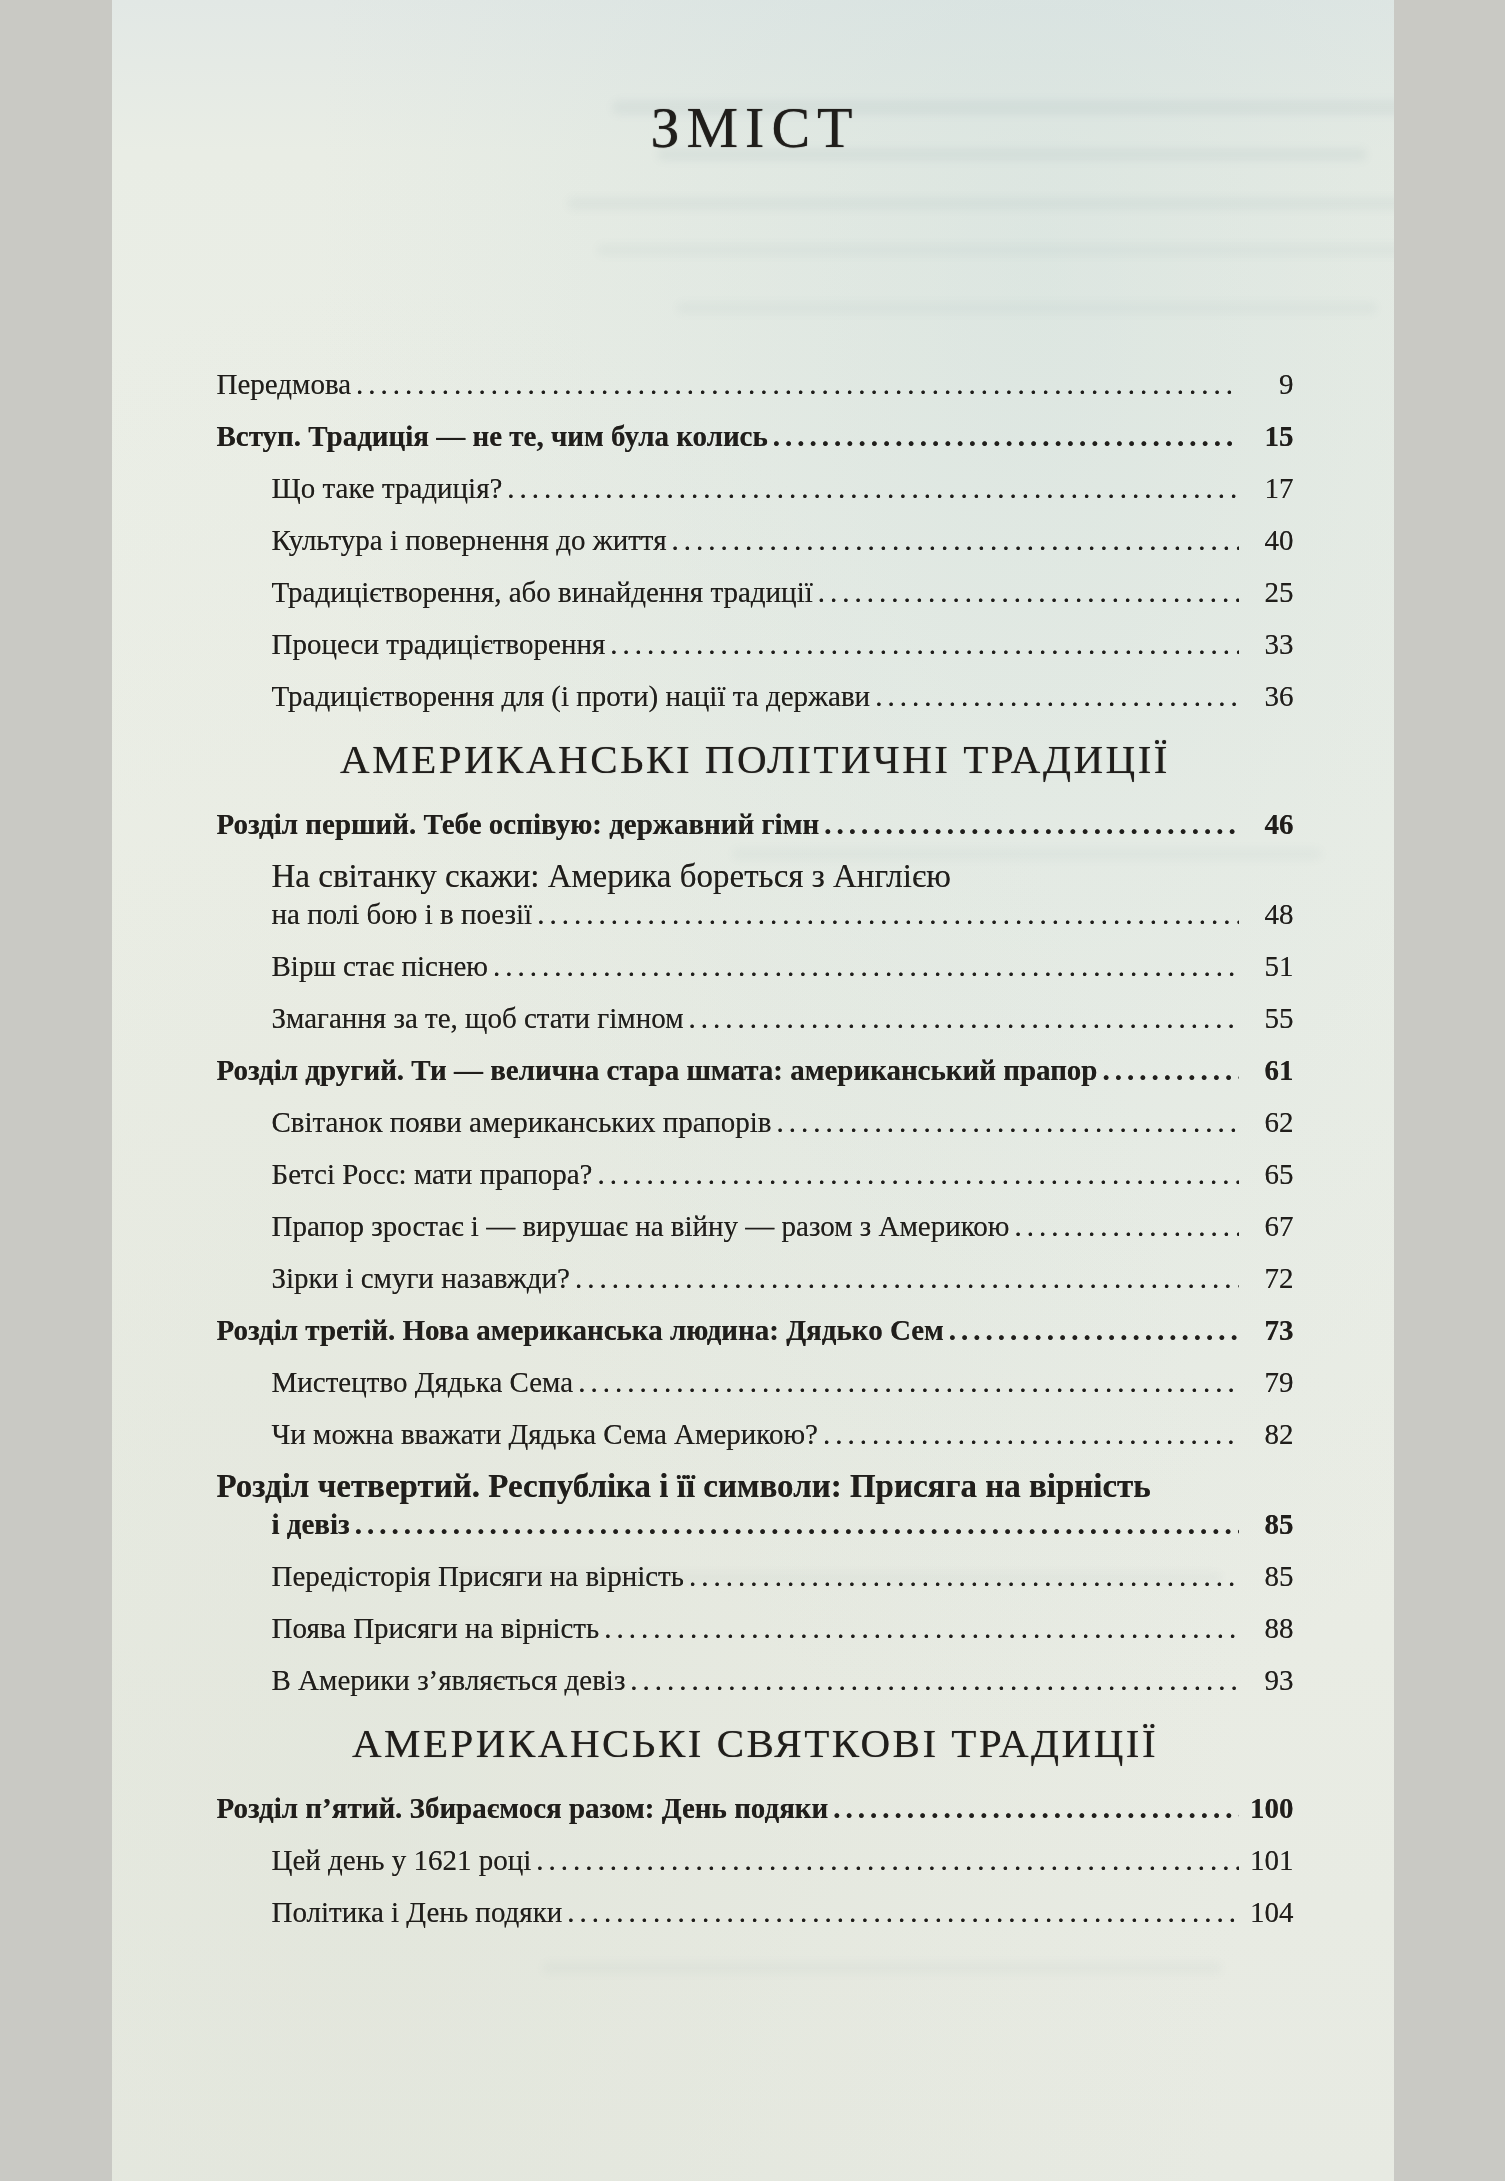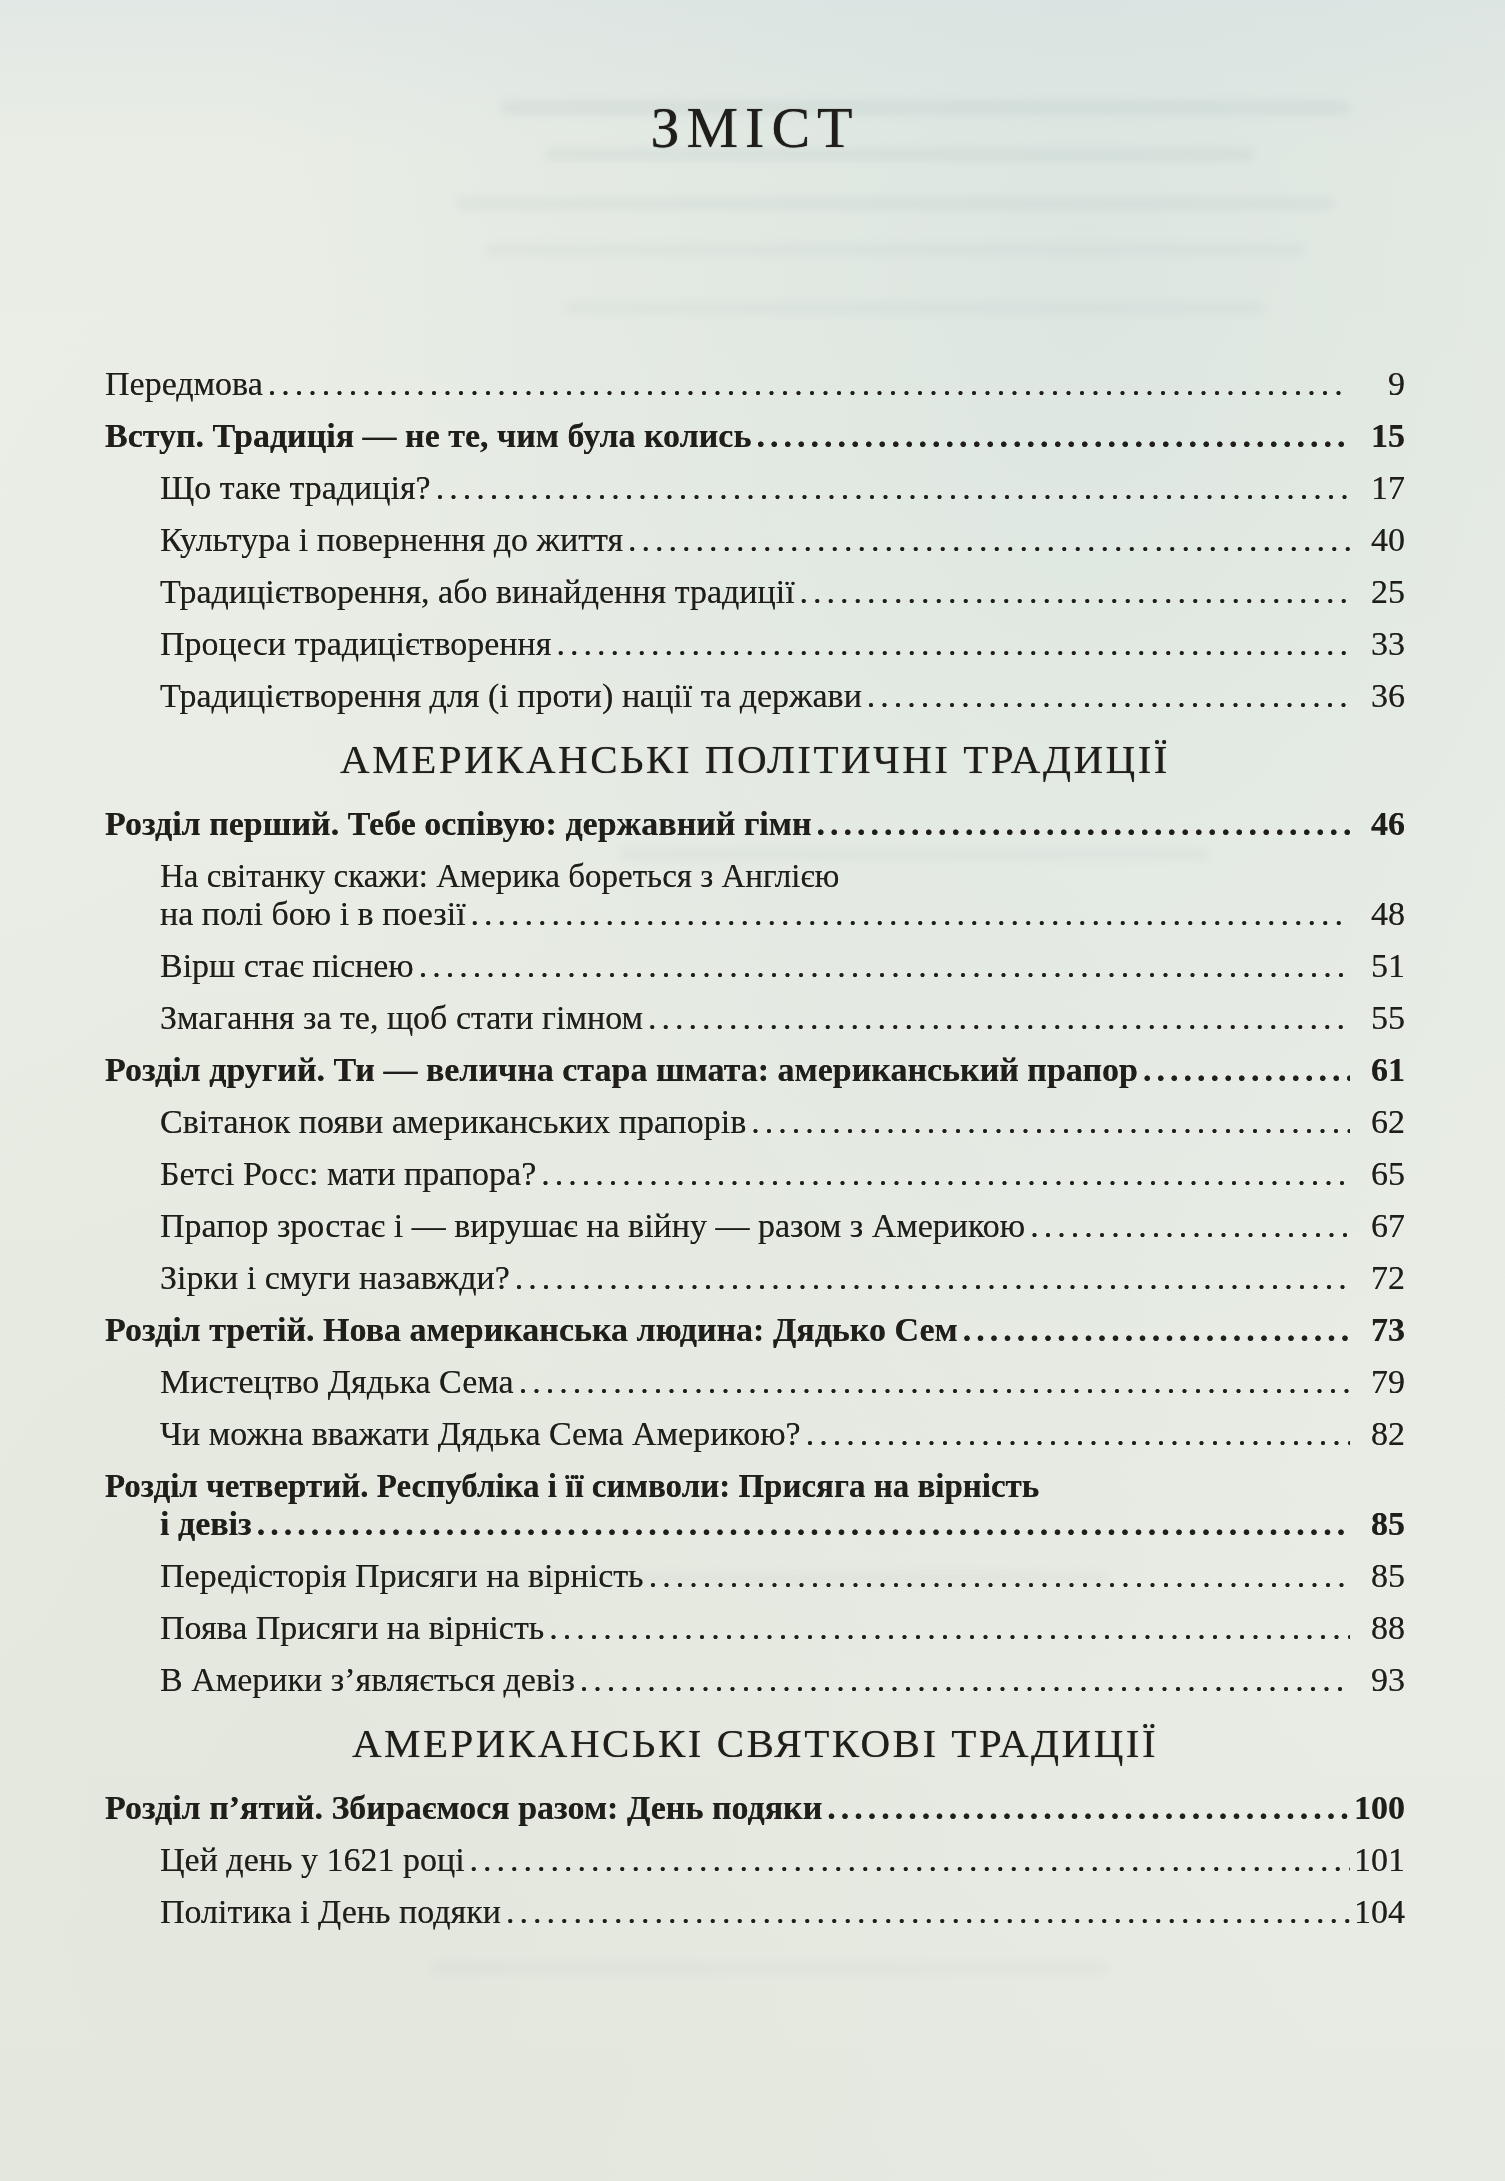--- a/index.html
+++ b/index.html
@@ -2,21 +2,21 @@
 <html lang="uk" style="--paper: #e9ece4; --ink: #201e1b;"><head>
 <meta charset="utf-8">
 <style>
   html,body { margin:0; padding:0; }
   body {
     font-family: "Liberation Serif", "DejaVu Serif", serif;
     background:#c9c9c4;
   }
   .scan {
     position:relative;
-    width:1505px; height:2181px;
+    width:1282px; height:2181px;
     margin:0 auto;
     overflow:hidden;
     color:var(--ink, #201e1b);
     background:
       radial-gradient(ellipse at 72% 12%, rgba(196,216,216,0.35), rgba(196,216,216,0) 55%),
       radial-gradient(ellipse at 20% 85%, rgba(222,226,214,0.5), rgba(222,226,214,0) 60%),
       linear-gradient(180deg, #e2e8e5 0%, #e9ede5 7%, #ecefe7 38%, #e9ece4 75%, #e7eae2 100%);
   }
   
   .ghost {
@@ -47,21 +47,21 @@
     font-weight:400;
     letter-spacing:7px;
     text-align:center;
     text-shadow:0 0 1px rgba(25,23,20,0.8);
   }
   .toc { margin-top:205px; }
 
   .row {
     display:flex;
     align-items:baseline;
-    font-size:34px;
+    font-size:29px;
     line-height:38px;
     margin-bottom:14px;
     text-shadow:0 0 0.6px rgba(25,23,20,0.65);
   }
   .pre {
     font-size:33px;
     line-height:38px;
     text-shadow:0 0 0.6px rgba(25,23,20,0.65);
   }
   .lvl1 { padding-left:55px; }

